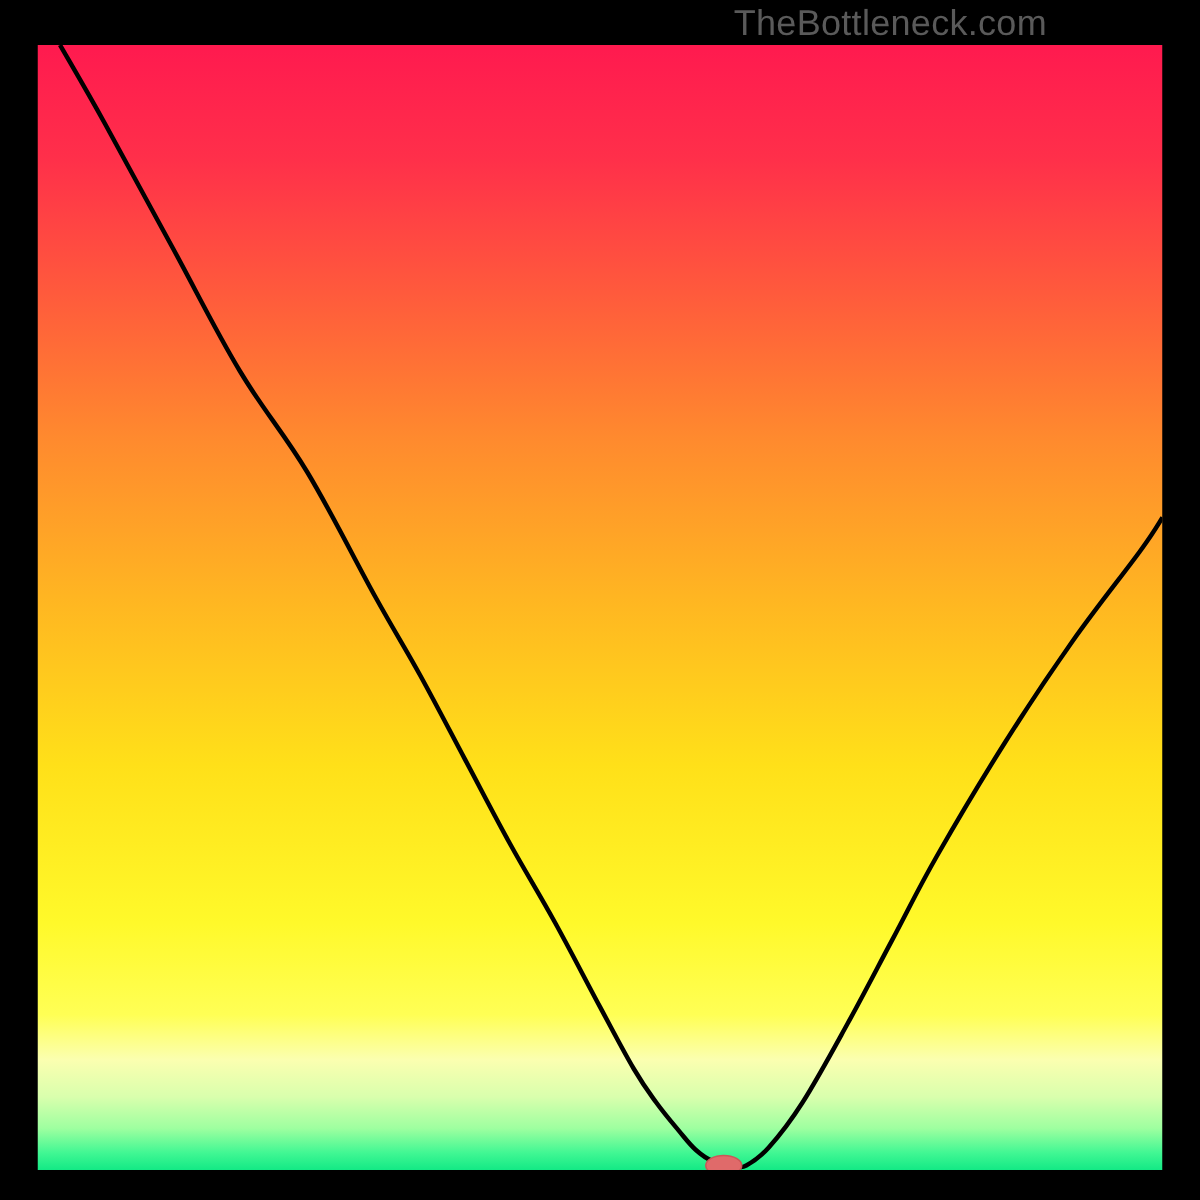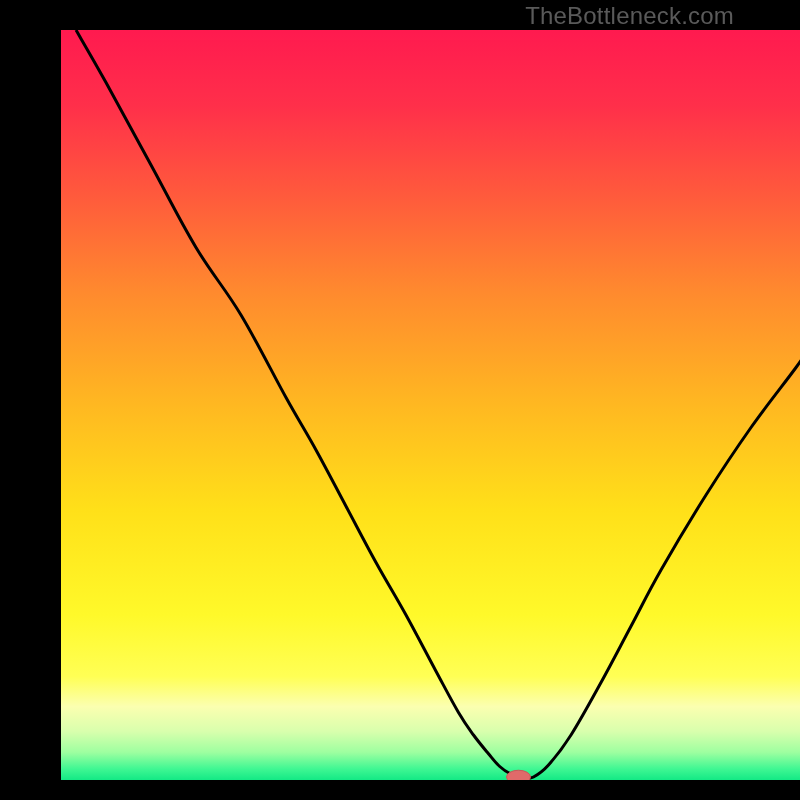--- a/index.html
+++ b/index.html
@@ -8,21 +8,20 @@
     width: 800px;
     height: 800px;
     background: #000;
     overflow: hidden;
   }
   .frame {
     position: relative;
     width: 706px;
     height: 800px;
     background: #000;
-    margin-left: 36px;
   }
   .watermark {
     position: absolute;
     top: 2px;
     right: 8px;
     font-family: Arial, Helvetica, sans-serif;
     font-size: 24px;
     font-weight: 500;
     color: #5a5a5a;
     letter-spacing: 0.2px;

